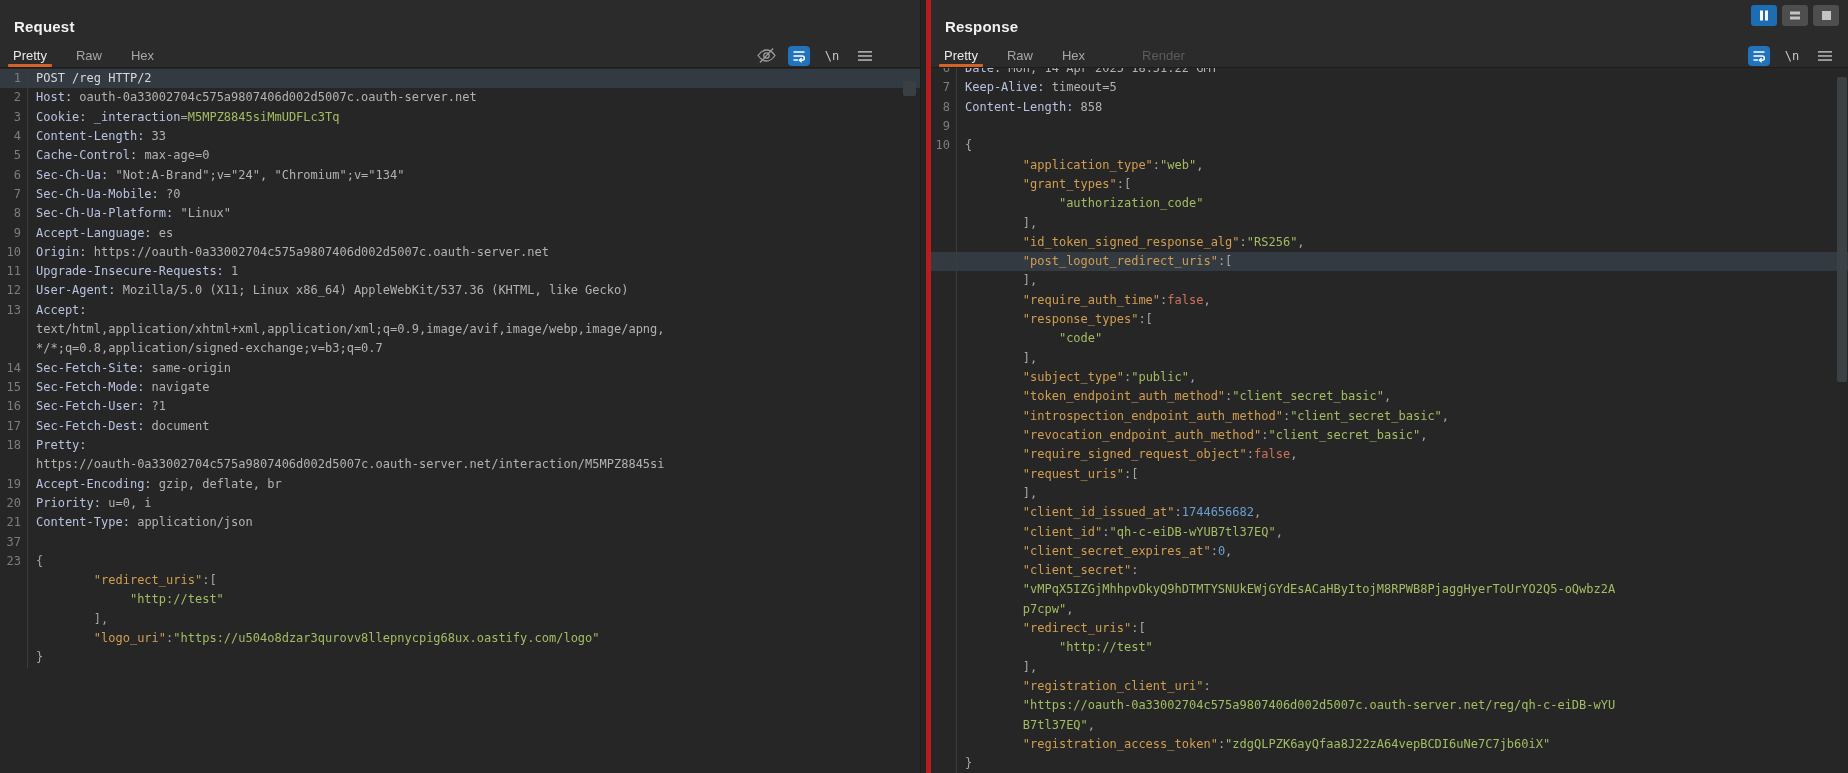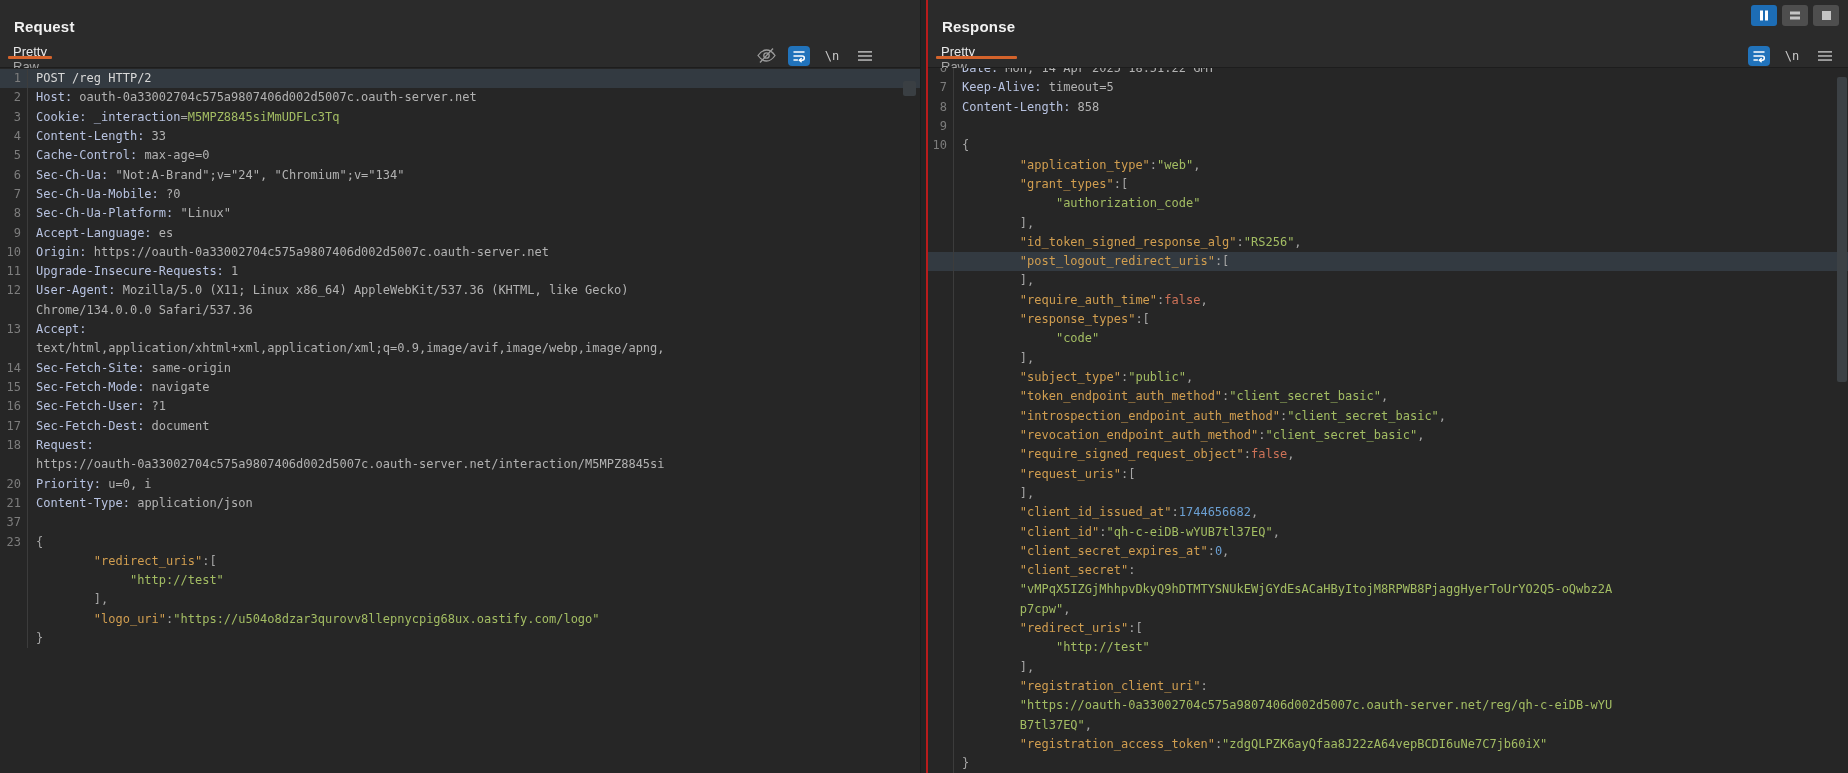--- a/index.html
+++ b/index.html
@@ -2,29 +2,29 @@
 <html><head>
 <meta charset="utf-8">
 <style>
   * { margin:0; padding:0; box-sizing:border-box; }
   html,body { background:#1f1f1f; }
   .app { position:relative; width:1848px; height:773px; background:#272727; overflow:hidden;
          font-family:"Liberation Sans", sans-serif; }
   .panes { display:flex; height:100%; }
   .panel { display:flex; flex-direction:column; background:#7f1d1d; }
   .panel.left  { width:921px; border-right:1px solid #1c1c1c; }
-  .panel.right { flex:1; border-left:2px solid #b91c1c; position:relative; }
+  .panel.right { flex:1; border-left:5px solid #b91c1c; position:relative; }
   .divider { width:5px; background:#232323; }
 
   .phead { height:44px; padding:18px 0 0 14px; background:#2b2b2b; }
   .ptitle { font-size:15px; font-weight:bold; color:#f1f1f1; letter-spacing:0.2px; }
 
   .tabbar { height:24px; display:flex; align-items:stretch; padding-left:13px;
             background:#2b2b2b; border-bottom:1px solid #1d1d1d; }
-  .tabs { display:flex;flex-direction:column; }
+  .tabs { display:flex; }
   .tab { position:relative; margin-right:29px; font-size:13px; color:#a6a6a6;
          display:flex; align-items:center; cursor:default; }
   .tab.active { color:#e9e9e9; }
   .tab.disabled { color:#5c5c5c;margin-left:28px; }
   .tab .tline { position:absolute; left:-5px; right:-5px; bottom:0; height:3px;
                 background:#d4632b; border-radius:1px; }
   .tabicons { margin-left:auto; display:flex; align-items:center; gap:11px; }
   .left  .tabicons { padding-right:44px; }
   .right .tabicons { padding-right:12px; }
   .iconbtn { background:none; border:none; width:22px; height:20px; display:flex;
@@ -156,29 +156,30 @@
             <div class="row"><span class="ln">3</span><span class="code"><span class="tok-hn">Cookie: _interaction</span><span class="tok-pu">=</span><span class="tok-gs">M5MPZ8845siMmUDFLc3Tq</span></span></div>
             <div class="row"><span class="ln">4</span><span class="code"><span class="tok-hn">Content-Length: </span><span class="tok-hv">33</span></span></div>
             <div class="row"><span class="ln">5</span><span class="code"><span class="tok-hn">Cache-Control: </span><span class="tok-hv">max-age=0</span></span></div>
             <div class="row"><span class="ln">6</span><span class="code"><span class="tok-hn">Sec-Ch-Ua: </span><span class="tok-hv">"Not:A-Brand";v="24", "Chromium";v="134"</span></span></div>
             <div class="row"><span class="ln">7</span><span class="code"><span class="tok-hn">Sec-Ch-Ua-Mobile: </span><span class="tok-hv">?0</span></span></div>
             <div class="row"><span class="ln">8</span><span class="code"><span class="tok-hn">Sec-Ch-Ua-Platform: </span><span class="tok-hv">"Linux"</span></span></div>
             <div class="row"><span class="ln">9</span><span class="code"><span class="tok-hn">Accept-Language: </span><span class="tok-hv">es</span></span></div>
             <div class="row"><span class="ln">10</span><span class="code"><span class="tok-hn">Origin: </span><span class="tok-hv">https://oauth-0a33002704c575a9807406d002d5007c.oauth-server.net</span></span></div>
             <div class="row"><span class="ln">11</span><span class="code"><span class="tok-hn">Upgrade-Insecure-Requests: </span><span class="tok-hv">1</span></span></div>
             <div class="row"><span class="ln">12</span><span class="code"><span class="tok-hn">User-Agent: </span><span class="tok-hv">Mozilla/5.0 (X11; Linux x86_64) AppleWebKit/537.36 (KHTML, like Gecko)</span></span></div>
-            <div class="row"><span class="ln"></span><span class="code"><span class="tok-hv">Chrome/134.0.0.0 Safari/537.36</span></span></div>
             <div class="row"><span class="ln">13</span><span class="code"><span class="tok-hn">Accept:</span></span></div>
             <div class="row"><span class="ln"></span><span class="code"><span class="tok-hv">text/html,application/xhtml+xml,application/xml;q=0.9,image/avif,image/webp,image/apng,</span></span></div>
+            <div class="row"><span class="ln"></span><span class="code"><span class="tok-hv">*/*;q=0.8,application/signed-exchange;v=b3;q=0.7</span></span></div>
             <div class="row"><span class="ln">14</span><span class="code"><span class="tok-hn">Sec-Fetch-Site: </span><span class="tok-hv">same-origin</span></span></div>
             <div class="row"><span class="ln">15</span><span class="code"><span class="tok-hn">Sec-Fetch-Mode: </span><span class="tok-hv">navigate</span></span></div>
             <div class="row"><span class="ln">16</span><span class="code"><span class="tok-hn">Sec-Fetch-User: </span><span class="tok-hv">?1</span></span></div>
             <div class="row"><span class="ln">17</span><span class="code"><span class="tok-hn">Sec-Fetch-Dest: </span><span class="tok-hv">document</span></span></div>
-            <div class="row"><span class="ln">18</span><span class="code"><span class="tok-hn">Request:</span></span></div>
+            <div class="row"><span class="ln">18</span><span class="code"><span class="tok-hn">Pretty:</span></span></div>
             <div class="row"><span class="ln"></span><span class="code"><span class="tok-hv">https://oauth-0a33002704c575a9807406d002d5007c.oauth-server.net/interaction/M5MPZ8845si</span></span></div>
+            <div class="row"><span class="ln">19</span><span class="code"><span class="tok-hn">Accept-Encoding: </span><span class="tok-hv">gzip, deflate, br</span></span></div>
             <div class="row"><span class="ln">20</span><span class="code"><span class="tok-hn">Priority: </span><span class="tok-hv">u=0, i</span></span></div>
             <div class="row"><span class="ln">21</span><span class="code"><span class="tok-hn">Content-Type: </span><span class="tok-hv">application/json</span></span></div>
             <div class="row"><span class="ln">37</span><span class="code"></span></div>
             <div class="row"><span class="ln">23</span><span class="code"><span class="tok-pu">{</span></span></div>
             <div class="row"><span class="ln"></span><span class="code"><span class="tok-ky">        "redirect_uris"</span><span class="tok-pu">:[</span></span></div>
             <div class="row"><span class="ln"></span><span class="code"><span class="tok-gs">             "http://test"</span></span></div>
             <div class="row"><span class="ln"></span><span class="code"><span class="tok-pu">        ],</span></span></div>
             <div class="row"><span class="ln"></span><span class="code"><span class="tok-ky">        "logo_uri"</span><span class="tok-pu">:</span><span class="tok-gs">"https://u504o8dzar3qurovv8llepnycpig68ux.oastify.com/logo"</span></span></div>
             <div class="row"><span class="ln"></span><span class="code"><span class="tok-pu">}</span></span></div>
           </div>

